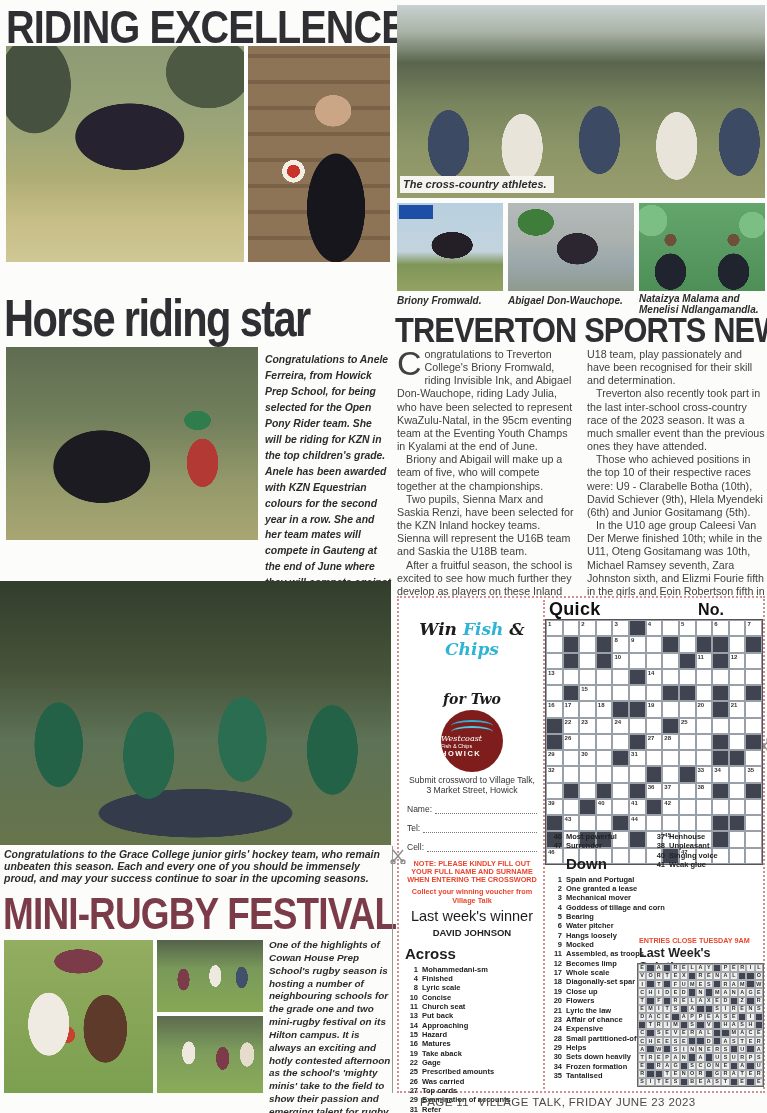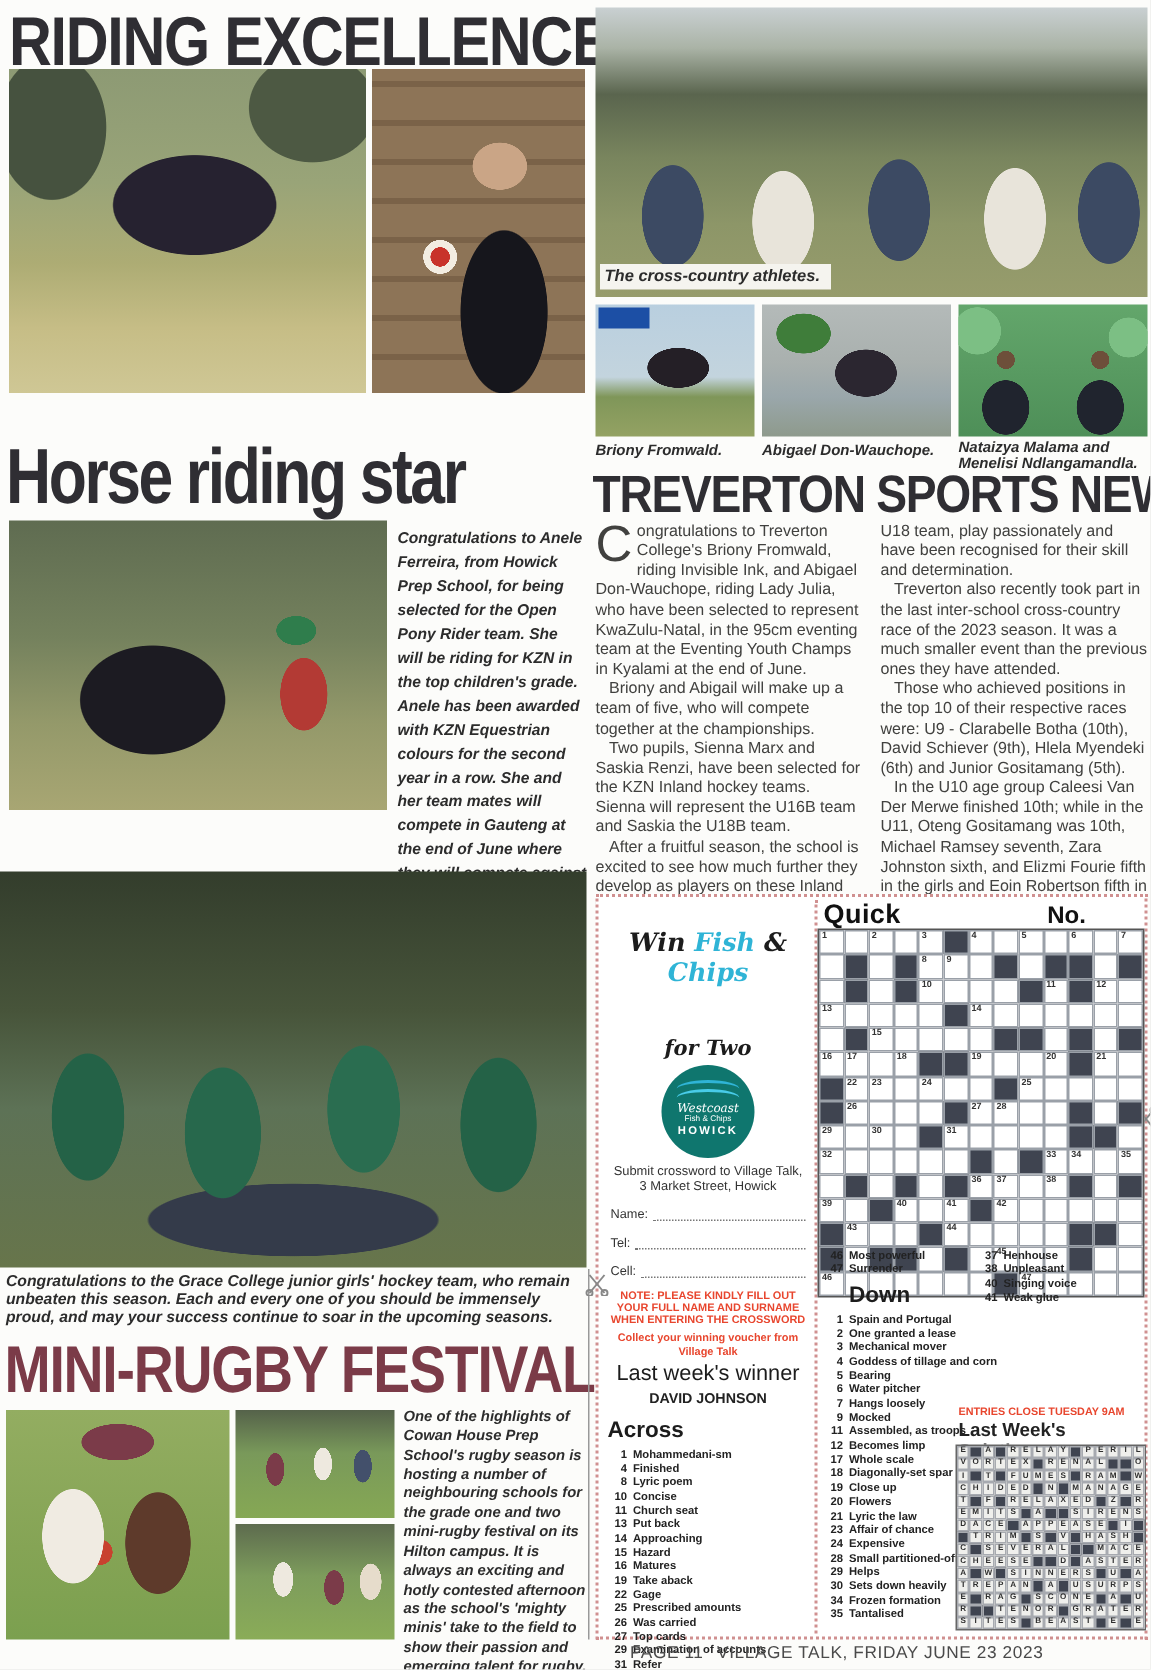--- a/index.html
+++ b/index.html
@@ -112,21 +112,21 @@
   .artcol p:first-child { text-indent:0; }
   .dropcap { float:left; font-size:34px; line-height:27px; font-weight:normal; padding:2px 3px 0 0; color:#41413f; }
 
   
   #xw-box { position:absolute; left:397px; top:596px; width:368px; height:497px; border:2px dotted #d09090; background:#fff; }
   #promo { position:absolute; left:2px; top:2px; width:144px; height:489px; border-right:2px dotted #d09090; padding:3px 4px; text-align:center; }
   .script { font-family:"DejaVu Serif", serif; font-style:italic; font-weight:bold; }
   #win1 { font-size:17px; margin-top:16px; }
   #win2 { font-size:14px;margin-top:32px; }
   .cyan { color:#2fb4d6; } .blk { color:#1c1c1c; }
-  #logo { width:62px; height:62px; border-radius:50%; background:#0f766e; margin:3px auto 2px; color:#fff; display:flex; flex-direction:column; align-items:center; justify-content:center; position:relative; overflow:hidden; }
+  #logo { width:62px; height:62px; border-radius:50%; background:#7f1d1d; margin:3px auto 2px; color:#fff; display:flex; flex-direction:column; align-items:flex-start; justify-content:center; position:relative; overflow:hidden; }
   #logo .wave { position:absolute; top:10px; left:10px; width:42px; height:12px; border-top:2px solid #2fb4d6; border-radius:50%; }
   #logo .wave2 { top:16px; border-top:2px solid #48cbe8; }
   #logo .l1 { font-family:"DejaVu Serif", serif; font-style:italic; font-size:8px; margin-top:10px; }
   #logo .l2 { font-size:5.5px; }
   #logo .l3 { font-size:7.5px; font-weight:bold; letter-spacing:1.5px; }
   #submit-text { font-size:8.6px; line-height:10px; color:#333; margin-top:3px; }
   .fieldrow { display:flex; align-items:flex-end; margin:9px 2px 0 2px; font-size:8.5px; color:#333; }
   .fieldrow .lead { flex:1; border-bottom:1.4px dotted #777; margin-left:3px; height:9px; }
   #note1 { margin-top:8px; font-size:7.3px; line-height:8.2px; color:#e8462e; font-weight:bold; }
   #note2 { font-size:7.3px; color:#e8462e; font-weight:bold; margin-top:2px; }
@@ -275,21 +275,21 @@
           <div class="clue">
             <span class="cn">1</span>
             <span class="ct">Mohammedani-sm</span>
           </div>
           <div class="clue">
             <span class="cn">4</span>
             <span class="ct">Finished</span>
           </div>
           <div class="clue">
             <span class="cn">8</span>
-            <span class="ct">Lyric poem</span>
+            <span class="ct">Lyric scale</span>
           </div>
           <div class="clue">
             <span class="cn">10</span>
             <span class="ct">Concise</span>
           </div>
           <div class="clue">
             <span class="cn">11</span>
             <span class="ct">Church seat</span>
           </div>
           <div class="clue">

